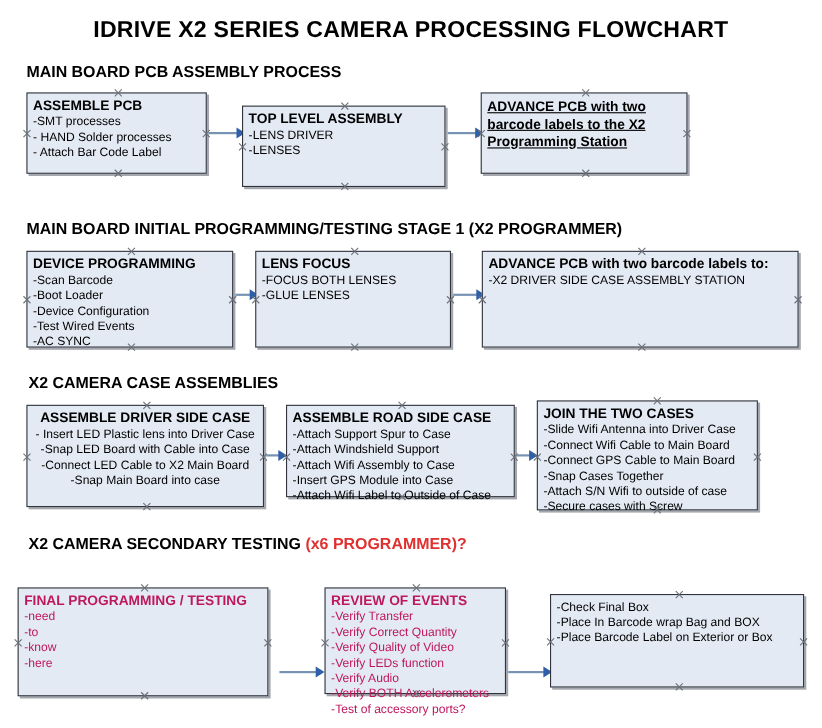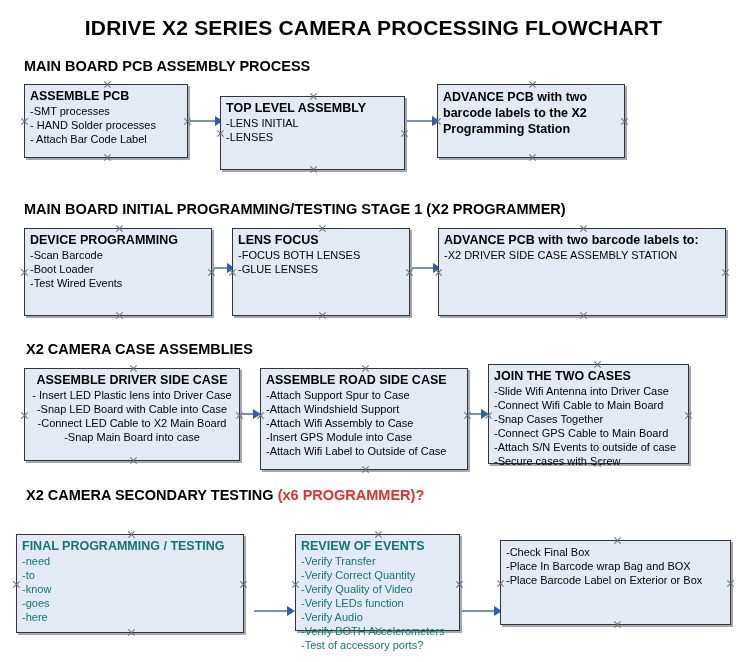--- a/index.html
+++ b/index.html
@@ -43,22 +43,22 @@
     font-size:12.5px;
     font-weight:bold;
     line-height:15px;
     white-space:nowrap;
   }
   .node .ln{
     font-size:11px;
     line-height:14px;
     white-space:nowrap;
   }
-  .node.red .ttl,.node.red .ln{color:#0f766e;}
-  .node.wrap .ttl{white-space:normal;line-height:16px;}
+  .node.red .ttl,.node.red .ln{color:#be185d;}
+  .node.wrap .ttl{white-space:normal;line-height:16px;text-decoration:underline;}
 
   
   .xm{
     position:absolute;
     width:9px;height:9px;
     pointer-events:none;
   }
   .xm:before,.xm:after{
     content:"";position:absolute;left:0;top:4px;
     width:9px;height:1px;background:#6b7078;
@@ -95,21 +95,21 @@
     <span class="xm" style="right:-5px;top:32px;"></span>
     <span class="xm" style="left:78px;top:-5px;"></span>
     <span class="xm" style="left:78px;bottom:-5px;"></span>
   </div>
 
   <div class="conn" style="left:190px;top:120px;width:28px;"></div>
   <div class="arrowhead" style="left:215px;top:116px;"></div>
 
   <div class="node" style="left:220px;top:96px;width:185px;height:74px;">
     <div class="ttl">TOP LEVEL ASSEMBLY</div>
-    <div class="ln">-LENS INITIAL</div>
+    <div class="ln">-LENS DRIVER</div>
     <div class="ln">-LENSES</div>
     <span class="xm" style="left:-5px;top:32px;"></span>
     <span class="xm" style="right:-5px;top:32px;"></span>
     <span class="xm" style="left:88px;top:-5px;"></span>
     <span class="xm" style="left:88px;bottom:-5px;"></span>
   </div>
 
   <div class="conn" style="left:407px;top:120px;width:28px;"></div>
   <div class="arrowhead" style="left:432px;top:116px;"></div>
 
@@ -122,21 +122,23 @@
   </div>
 
   <div class="section-title" style="left:24px;top:201px;">
     <span>MAIN BOARD INITIAL PROGRAMMING/TESTING STAGE 1 (X2 PROGRAMMER)</span>
   </div>
 
   <div class="node" style="left:24px;top:228px;width:188px;height:88px;">
     <div class="ttl">DEVICE PROGRAMMING</div>
     <div class="ln">-Scan Barcode</div>
     <div class="ln">-Boot Loader</div>
+    <div class="ln">-Device Configuration</div>
     <div class="ln">-Test Wired Events</div>
+    <div class="ln">-AC SYNC</div>
     <span class="xm" style="left:-5px;top:39px;"></span>
     <span class="xm" style="right:-5px;top:39px;"></span>
     <span class="xm" style="left:90px;top:-5px;"></span>
     <span class="xm" style="left:90px;bottom:-5px;"></span>
   </div>
 
   <div class="conn" style="left:214px;top:267px;width:16px;"></div>
   <div class="arrowhead" style="left:227px;top:263px;"></div>
 
   <div class="node" style="left:232px;top:228px;width:178px;height:88px;">
@@ -173,60 +175,59 @@
     <div class="ln">-Snap Main Board into case</div>
     <span class="xm" style="left:-5px;top:42px;"></span>
     <span class="xm" style="right:-5px;top:42px;"></span>
     <span class="xm" style="left:104px;top:-5px;"></span>
     <span class="xm" style="left:104px;bottom:-5px;"></span>
   </div>
 
   <div class="conn" style="left:242px;top:413px;width:16px;"></div>
   <div class="arrowhead" style="left:253px;top:409px;"></div>
 
-  <div class="node" style="left:260px;top:368px;width:208px;height:102px;">
+  <div class="node" style="left:260px;top:368px;width:208px;height:84px;">
     <div class="ttl">ASSEMBLE ROAD SIDE CASE</div>
     <div class="ln">-Attach Support Spur to Case</div>
     <div class="ln">-Attach Windshield Support</div>
     <div class="ln">-Attach Wifi Assembly to Case</div>
     <div class="ln">-Insert GPS Module into Case</div>
     <div class="ln">-Attach Wifi Label to Outside of Case</div>
     <span class="xm" style="left:-5px;top:42px;"></span>
     <span class="xm" style="right:-5px;top:42px;"></span>
     <span class="xm" style="left:100px;top:-5px;"></span>
     <span class="xm" style="left:100px;bottom:-5px;"></span>
   </div>
 
   <div class="conn" style="left:470px;top:413px;width:16px;"></div>
   <div class="arrowhead" style="left:481px;top:409px;"></div>
 
   <div class="node" style="left:488px;top:364px;width:201px;height:100px;">
     <div class="ttl">JOIN THE TWO CASES</div>
     <div class="ln">-Slide Wifi Antenna into Driver Case</div>
     <div class="ln">-Connect Wifi Cable to Main Board</div>
+    <div class="ln">-Connect GPS Cable to Main Board</div>
     <div class="ln">-Snap Cases Together</div>
-    <div class="ln">-Connect GPS Cable to Main Board</div>
-    <div class="ln">-Attach S/N Events to outside of case</div>
+    <div class="ln">-Attach S/N Wifi to outside of case</div>
     <div class="ln">-Secure cases with Screw</div>
     <span class="xm" style="left:-5px;top:46px;"></span>
     <span class="xm" style="right:-5px;top:46px;"></span>
     <span class="xm" style="left:104px;top:-5px;"></span>
     <span class="xm" style="left:104px;bottom:-5px;"></span>
   </div>
 
   <div class="section-title" style="left:26px;top:487px;">
     <span>X2 CAMERA SECONDARY TESTING </span><span class="accent">(x6 PROGRAMMER)?</span>
   </div>
 
   <div class="node red" style="left:16px;top:534px;width:228px;height:99px;">
     <div class="ttl">FINAL PROGRAMMING / TESTING</div>
     <div class="ln">-need</div>
     <div class="ln">-to</div>
     <div class="ln">-know</div>
-    <div class="ln">-goes</div>
     <div class="ln">-here</div>
     <span class="xm" style="left:-5px;top:45px;"></span>
     <span class="xm" style="right:-5px;top:45px;"></span>
     <span class="xm" style="left:110px;top:-5px;"></span>
     <span class="xm" style="left:110px;bottom:-5px;"></span>
   </div>
 
   <div class="conn" style="left:254px;top:610px;width:34px;top:610px;"></div>
   <div class="arrowhead" style="left:287px;top:606px;"></div>
 

